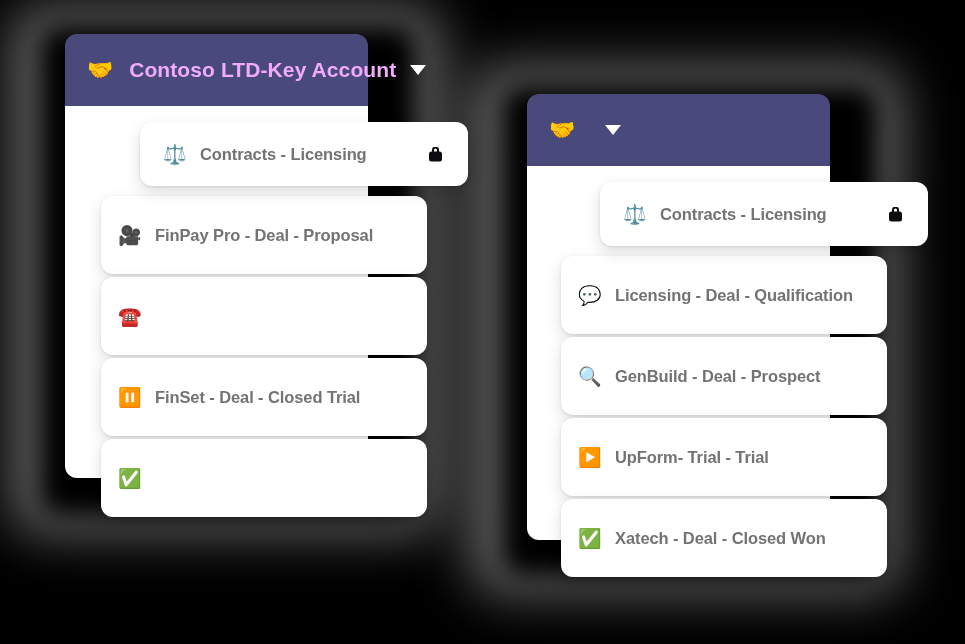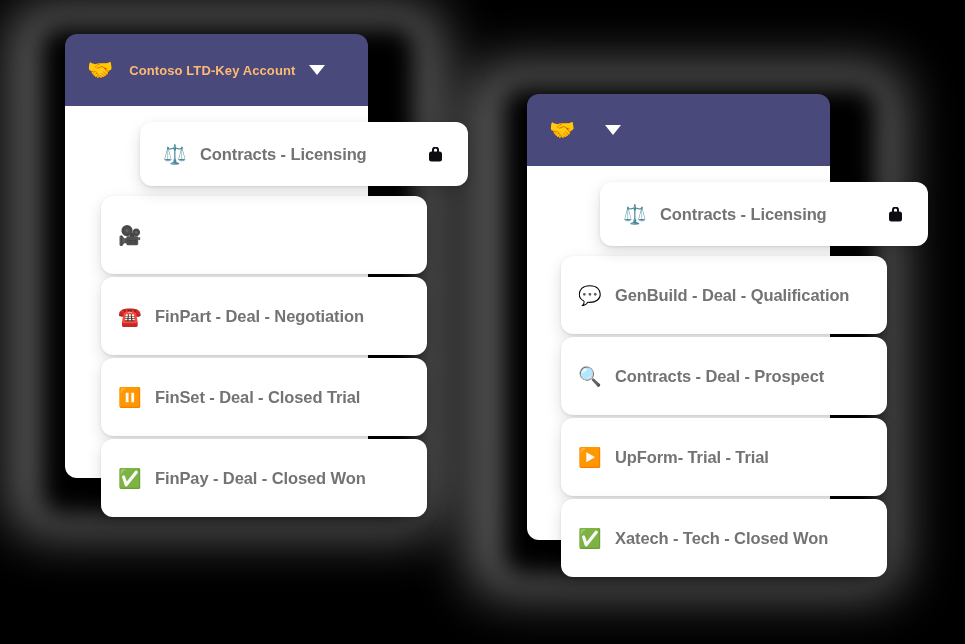--- a/index.html
+++ b/index.html
@@ -37,21 +37,21 @@
     border-radius:12px 12px 0 0;
     box-sizing:border-box;
     padding:0 18px 0 22px;
   }
   .hs-emoji{
     font-family:"DejaVu Sans",sans-serif;
     font-size:21px;line-height:1;margin-right:16px;
     filter:saturate(1.15);
   }
   .card-title{
-    color:#fdba74;font-size:13px;font-weight:700;letter-spacing:.1px;
+    color:#f0abfc;font-size:21px;font-weight:700;letter-spacing:.1px;
     white-space:nowrap;
   }
   .caret{
     margin-left:14px;width:0;height:0;
     border-left:8px solid transparent;border-right:8px solid transparent;
     border-top:10px solid #ffffff;
   }
 
   .card-body{
     position:absolute;background:#ffffff;border-radius:0 0 12px 12px;
@@ -109,35 +109,34 @@
       <span class="row-emoji">⚖️</span>
       <span class="row-label">Contracts - Licensing</span>
       <span class="lock">
         <span class="lock-shackle"></span>
           <span class="lock-body"></span>
       </span>
     </div>
 
     <div class="row" style="left:101px;top:196px;width:326px;height:78px;padding-left:16px;">
       <span class="row-emoji">🎥</span>
+      <span class="row-label">FinPay Pro - Deal - Proposal</span>
     </div>
 
     <div class="row" style="left:101px;top:277px;width:326px;height:78px;padding-left:16px;">
       <span class="row-emoji">☎️</span>
-      <span class="row-label">FinPart - Deal - Negotiation</span>
     </div>
 
     <div class="row" style="left:101px;top:358px;width:326px;height:78px;padding-left:16px;">
       <span class="row-emoji">⏸️</span>
       <span class="row-label">FinSet - Deal - Closed Trial</span>
     </div>
 
     <div class="row" style="left:101px;top:439px;width:326px;height:78px;padding-left:16px;">
       <span class="row-emoji">✅</span>
-      <span class="row-label">FinPay - Deal - Closed Won</span>
     </div>
   </div>
 
   <div class="glow" style="left:474px;top:70px;width:424px;height:520px;"></div>
   <div class="glow-inner" style="left:502px;top:86px;width:376px;height:490px;"></div>
 
   <div class="card" style="left:460px;top:60px;width:500px;height:560px;">
 
     <div class="card-header" style="left:67px;top:34px;width:303px;height:72px;background:#4a497b;">
       <span class="hs-emoji">🤝</span>
@@ -150,32 +149,32 @@
       <span class="row-emoji">⚖️</span>
       <span class="row-label">Contracts - Licensing</span>
       <span class="lock">
         <span class="lock-shackle"></span>
           <span class="lock-body"></span>
       </span>
     </div>
 
     <div class="row" style="left:101px;top:196px;width:326px;height:78px;padding-left:16px;">
       <span class="row-emoji">💬</span>
-      <span class="row-label">GenBuild - Deal - Qualification</span>
+      <span class="row-label">Licensing - Deal - Qualification</span>
     </div>
 
     <div class="row" style="left:101px;top:277px;width:326px;height:78px;padding-left:16px;">
       <span class="row-emoji">🔍</span>
-      <span class="row-label">Contracts - Deal - Prospect</span>
+      <span class="row-label">GenBuild - Deal - Prospect</span>
     </div>
 
     <div class="row" style="left:101px;top:358px;width:326px;height:78px;padding-left:16px;">
       <span class="row-emoji">▶️</span>
       <span class="row-label">UpForm- Trial - Trial</span>
     </div>
 
     <div class="row" style="left:101px;top:439px;width:326px;height:78px;padding-left:16px;">
       <span class="row-emoji">✅</span>
-      <span class="row-label">Xatech - Tech - Closed Won</span>
+      <span class="row-label">Xatech - Deal - Closed Won</span>
     </div>
   </div>
 
 </div>
 
 </body></html>

